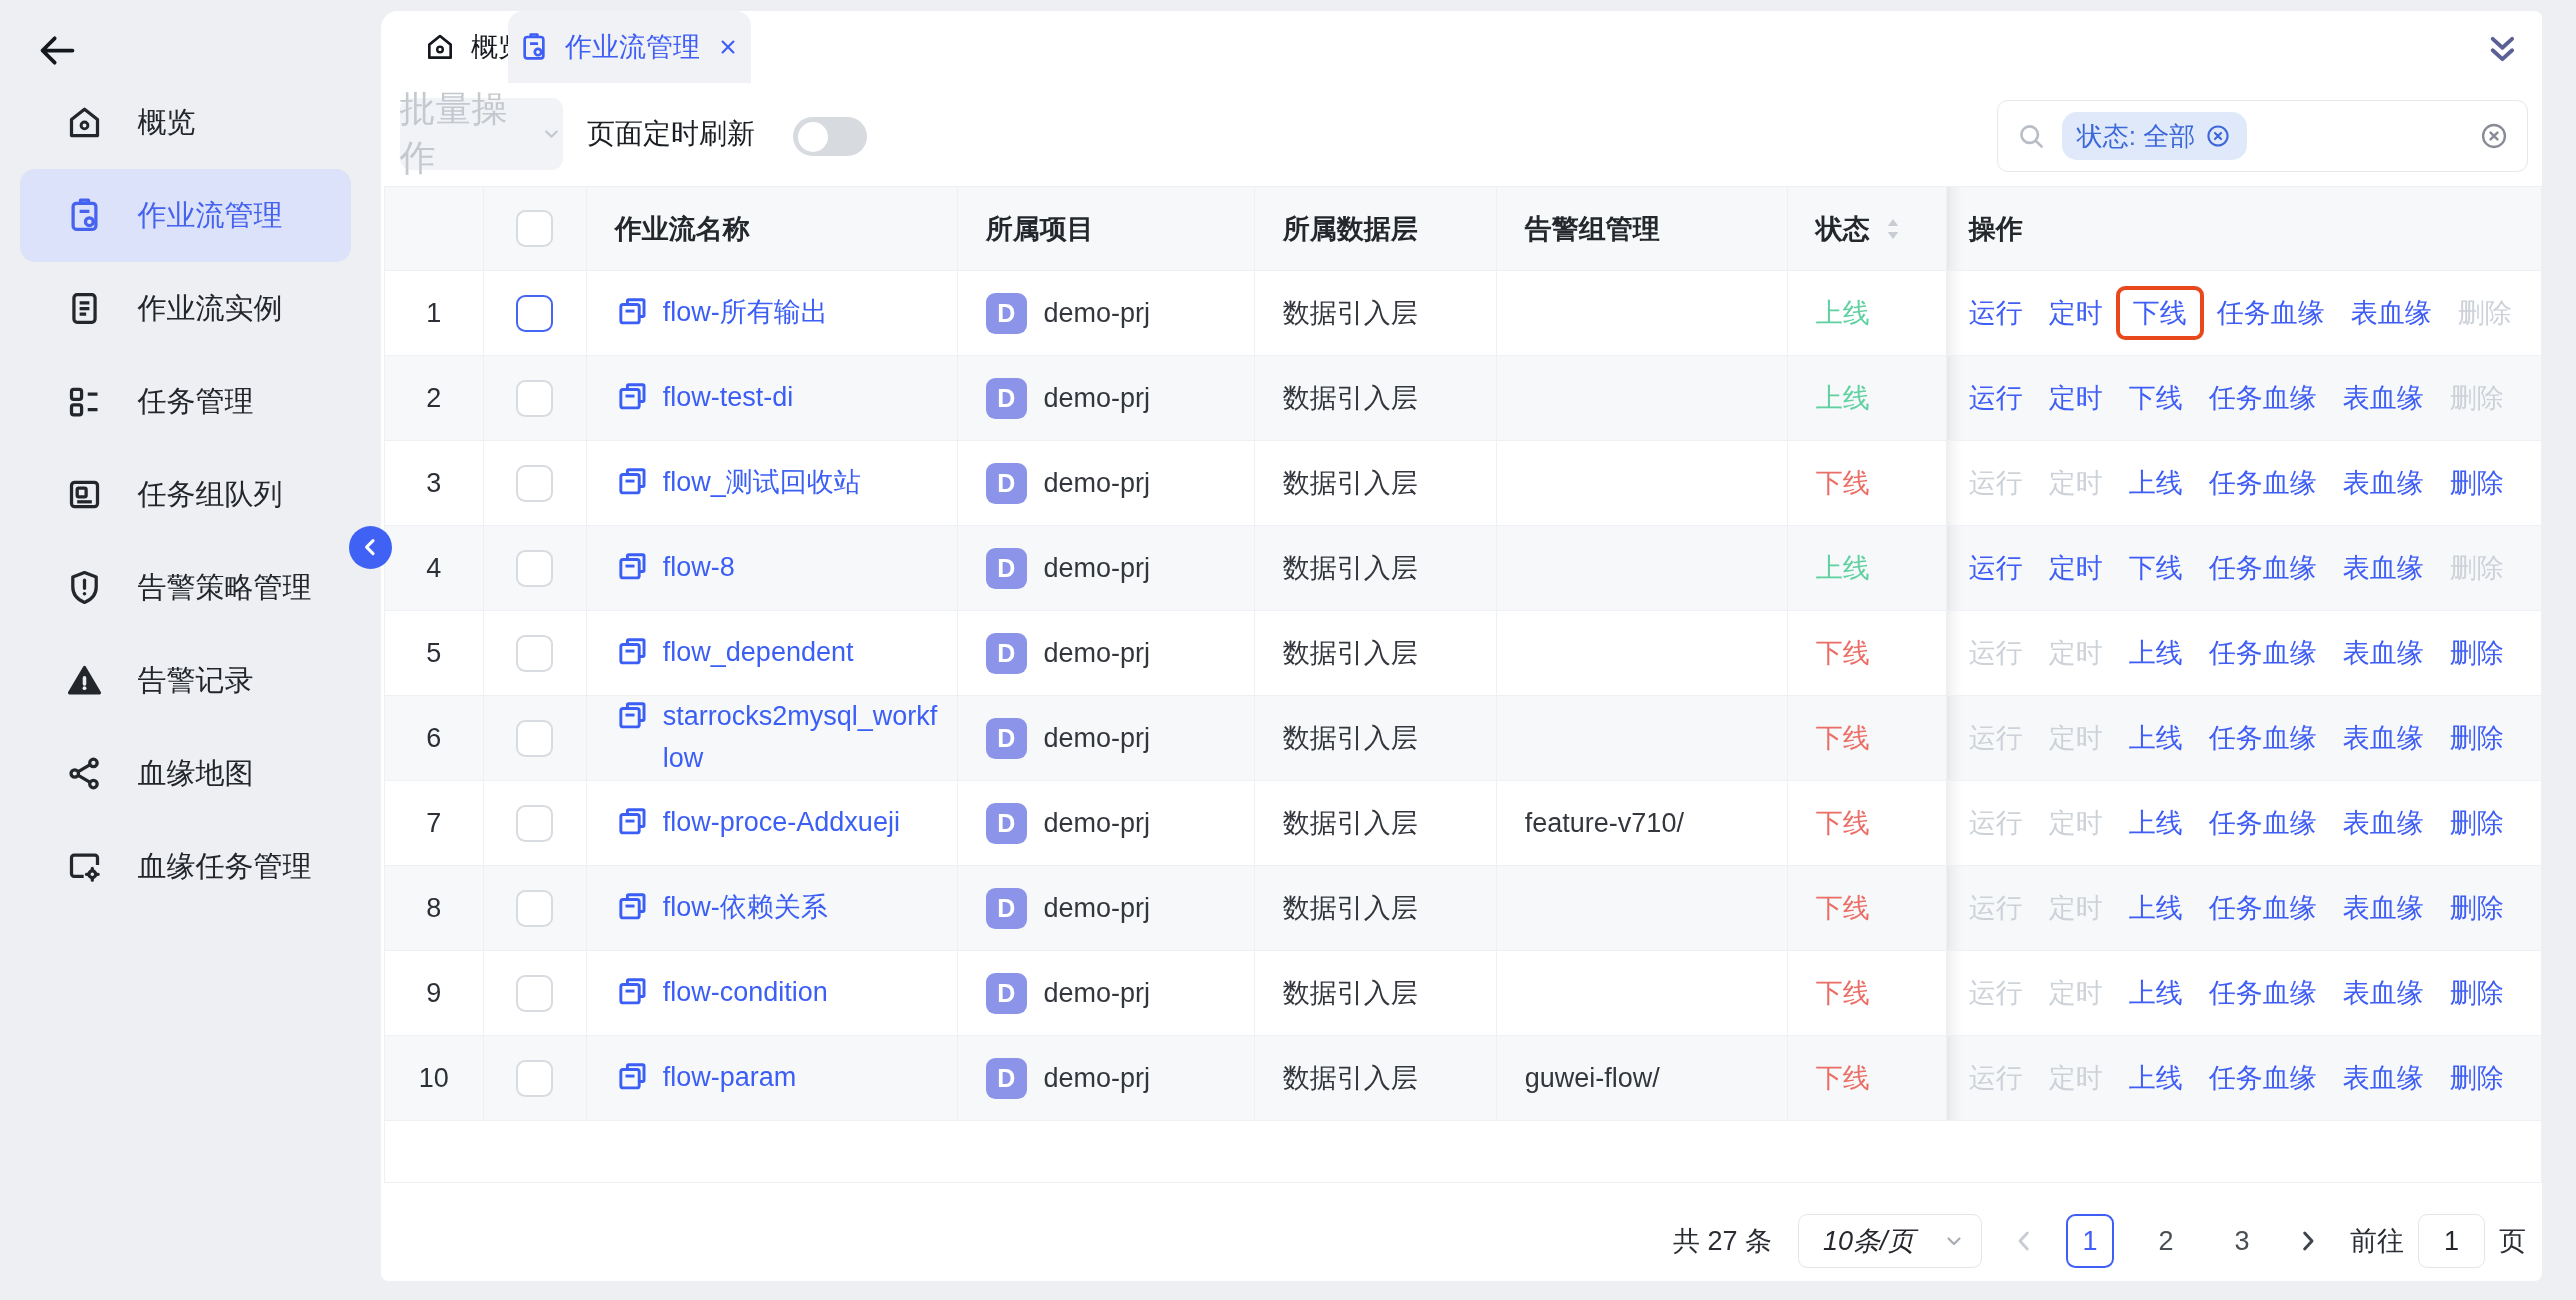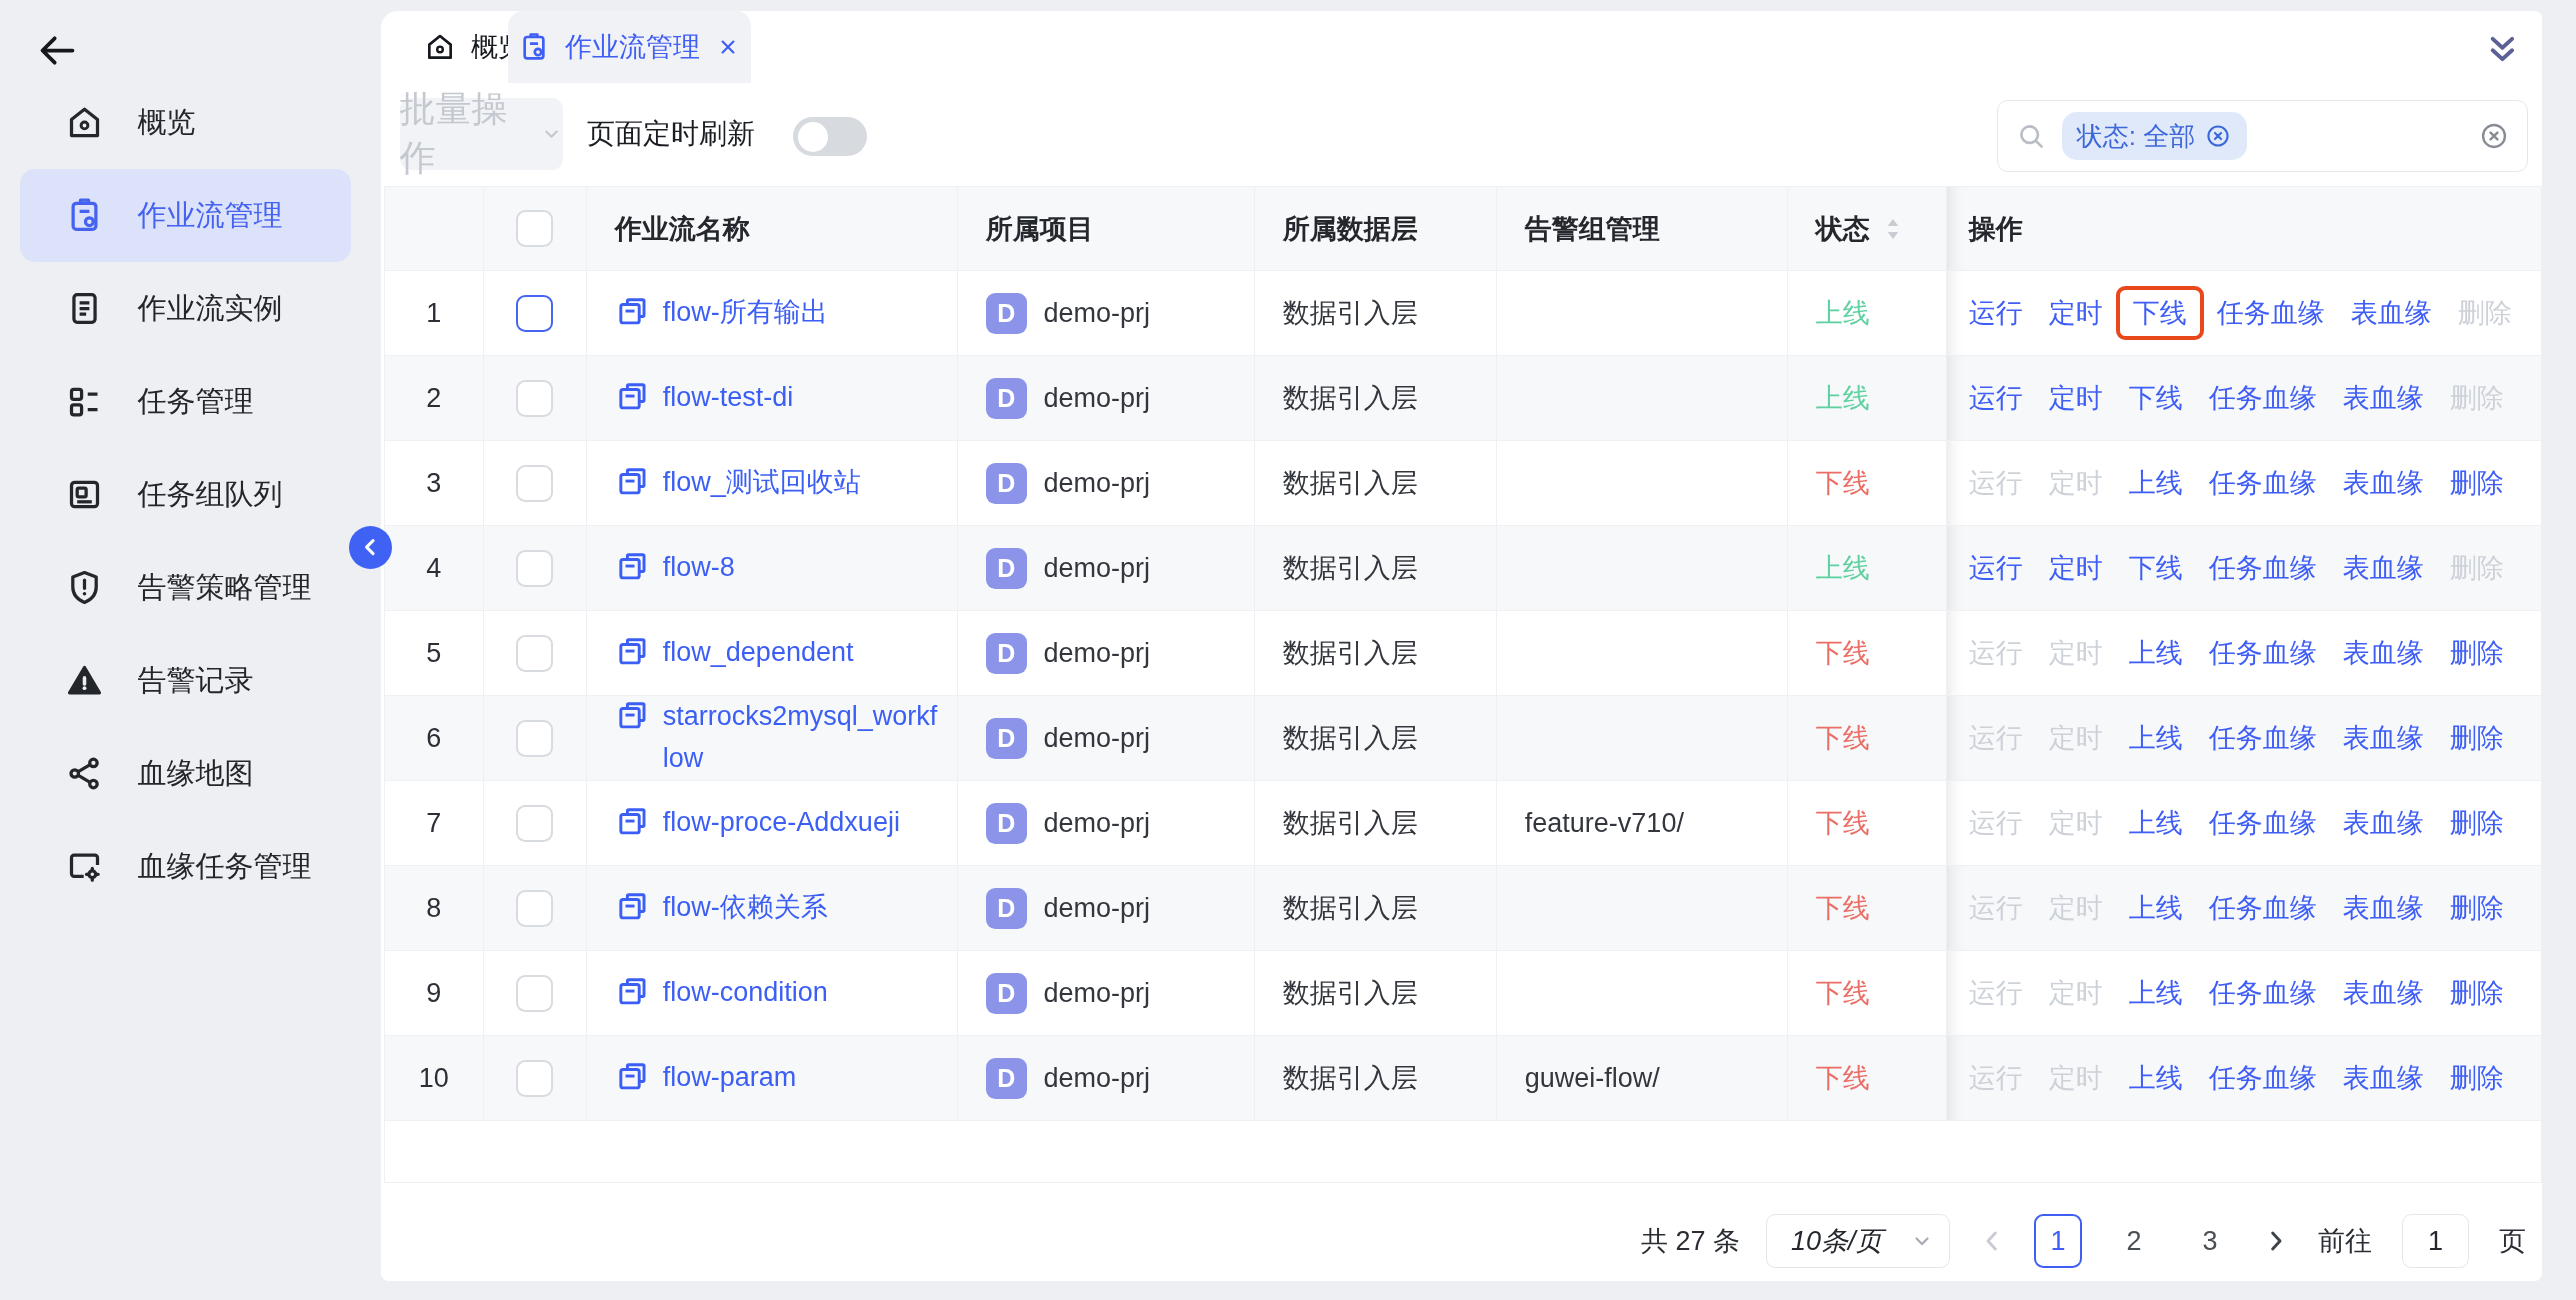--- a/index.html
+++ b/index.html
@@ -95,21 +95,21 @@
     gap:26px; font-size:27px; color:#2a2e34; }
   .page-size { width:184px; height:54px; border:1.9px solid #e2e5ea; border-radius:9.3px; display:flex;
     align-items:center; justify-content:space-between; padding:0 15px 0 24px; color:#24272c; cursor:pointer;font-style:italic; }
   .ps-chev { width:24px; height:24px; color:#a7abb3; }
   .nav-btn { width:32px; height:32px; color:#3f434a; cursor:pointer; }
   .nav-btn.disabled { color:#c9ccd3; cursor:default; }
   .pages { display:flex; align-items:center; gap:28px; }
   .page-btn { min-width:48px; height:54px; border-radius:9.3px; display:flex; align-items:center;
     justify-content:center; color:#4a4e55; cursor:pointer; }
   .page-btn.active { border:2.8px solid #3f5ef5; color:#3f5ef5; }
-  .goto-wrap { display:flex; align-items:center; gap:30px; }
+  .goto-wrap { display:flex; align-items:center; gap:14px; }
   .goto-input { width:67px; height:54px; border:1.9px solid #e2e5ea; border-radius:9.3px; text-align:center;
     font-size:27px; color:#24272c; outline:none; }
 </style>
 </head>
 <body>
 
 <div class="sidebar">
   <div class="back-btn">
     <svg viewBox="0 0 24 24" fill="none" stroke="currentColor" stroke-width="2" stroke-linecap="round" stroke-linejoin="round">
         <path d="M20 12H4.5M10.5 5.5 4 12l6.5 6.5"></path>

